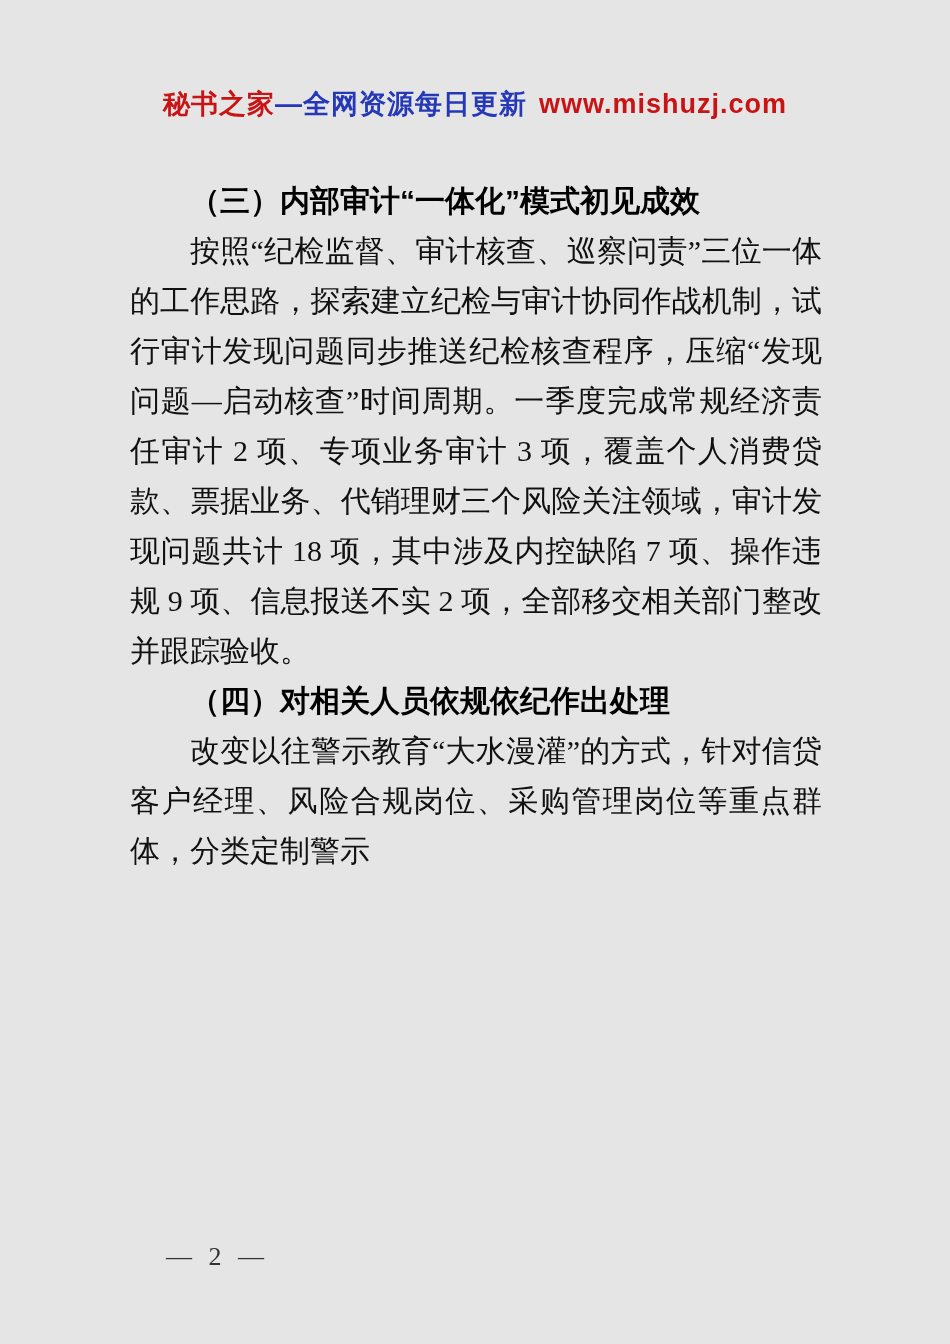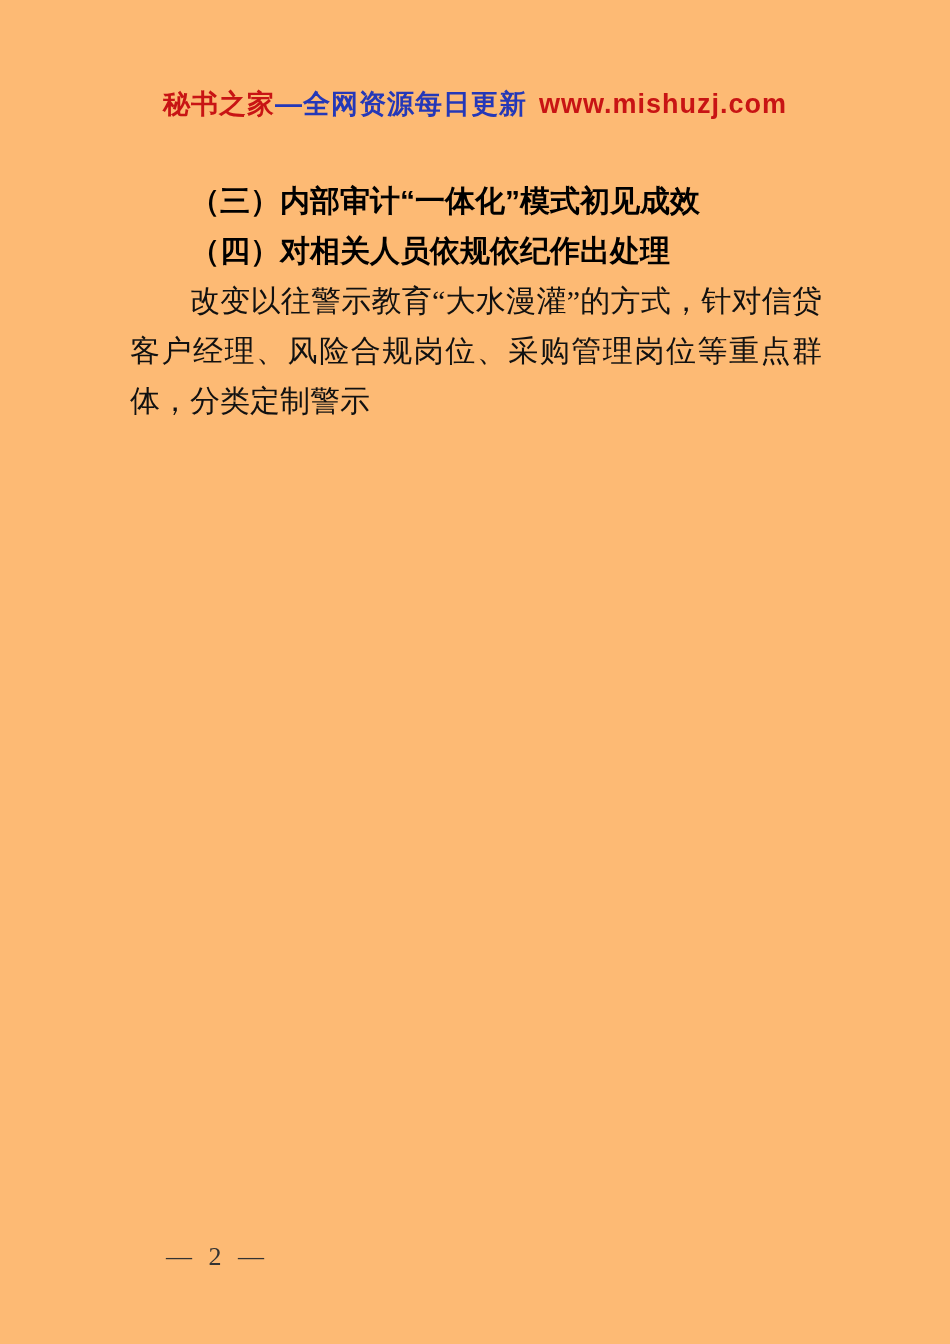--- a/index.html
+++ b/index.html
@@ -2,21 +2,21 @@
 <html><head>
 <meta charset="utf-8">
 <style>
   * { margin: 0; padding: 0; box-sizing: border-box; }
   html, body { background: #ffffff; }
   .page {
     position: relative;
     width: 950px;
     height: 1344px;
     margin: 0 auto;
-    background: #fdba74;
+    background: #e5e5e5;
     overflow: hidden;
     font-family: "Liberation Serif", serif;
     color: #1a1a1a;
   }
   .header {
     position: absolute;
     top: 86px;
     left: 0;
     right: 0;
     text-align: center;
@@ -63,20 +63,21 @@
 
 <div class="page">
 
   <div class="header">
     <span class="site" style="color: rgb(200, 20, 20);">秘书之家</span><span class="tagline" style="color: rgb(36, 56, 184);">—全网资源每日更新</span><span class="url" style="color: rgb(200, 20, 20);">www.mishuzj.com</span>
   </div>
 
   <div class="content">
 
     <h2 class="section-heading">（三）内部审计“一体化”模式初见成效</h2>
+    <p class="para">按照“纪检监督、审计核查、巡察问责”三位一体的工作思路，探索建立纪检与审计协同作战机制，试行审计发现问题同步推送纪检核查程序，压缩“发现问题—启动核查”时间周期。一季度完成常规经济责任审计 2 项、专项业务审计 3 项，覆盖个人消费贷款、票据业务、代销理财三个风险关注领域，审计发现问题共计 18 项，其中涉及内控缺陷 7 项、操作违规 9 项、信息报送不实 2 项，全部移交相关部门整改并跟踪验收。</p>
 
     <h2 class="section-heading">（四）对相关人员依规依纪作出处理</h2>
     <p class="para">改变以往警示教育“大水漫灌”的方式，针对信贷客户经理、风险合规岗位、采购管理岗位等重点群体，分类定制警示</p>
   </div>
 
   <div class="footer">— 2 —</div>
 
 </div>
 
 </body></html>

